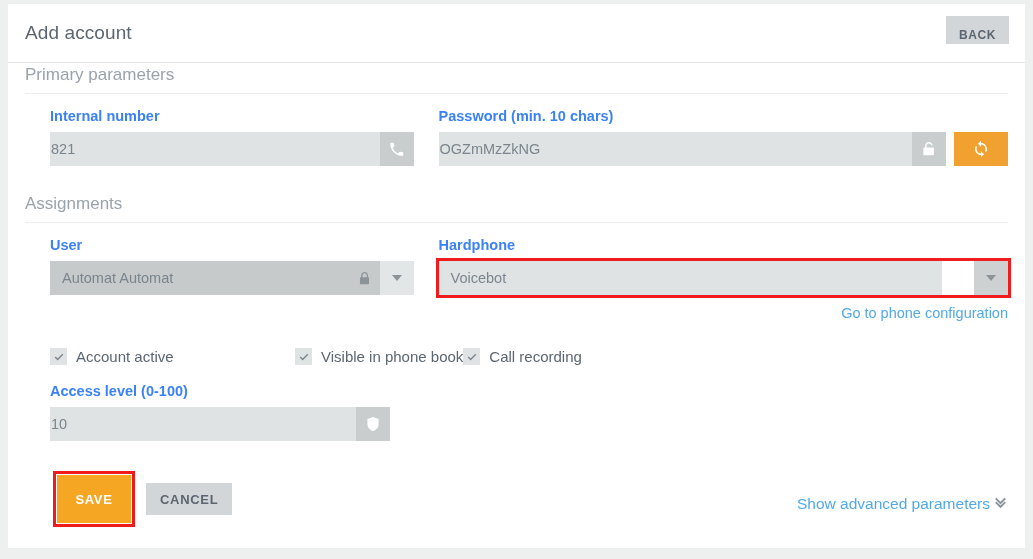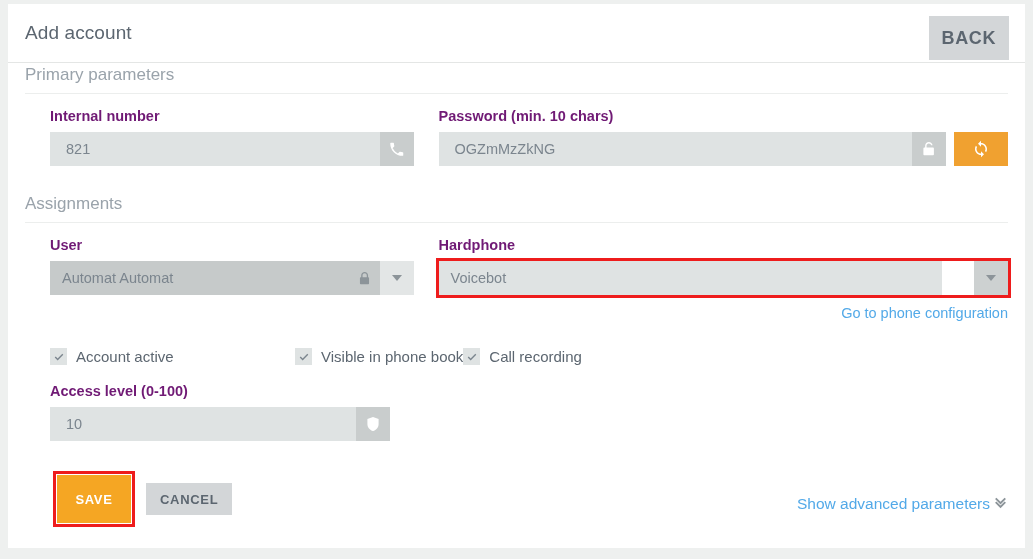--- a/index.html
+++ b/index.html
@@ -37,26 +37,26 @@
     font-size: 19px;
     font-weight: 400;
     color: #5c6670;
     letter-spacing: .1px;
   }
   .back-button {
     position: absolute;
     right: 16px;
     top: 12px;
     min-width: 62px;
-    height: 44px;
+    height: 28px;
     background: #d3d6d8;
     color: #5c6670;
     border: none;
     font-family: inherit;
-    font-size: 18px;
+    font-size: 12px;
     font-weight: 700;
     letter-spacing: .6px;
     cursor: pointer;
     padding: 12px 13px;
   }
 
   
   .form-body {
     position: relative;
     padding: 0 17px;
@@ -77,40 +77,40 @@
     position: relative;
     display: flex;
     margin-top: 14px;
   }
   .col-left  { width: 369px; margin-left: 25px; }
   .col-right { width: 578px; margin-left: 25px; }
 
   .field-label {
     font-size: 14.5px;
     font-weight: 700;
-    color: #701a75;
+    color: #3b82f6;
     margin-bottom: 8px;
     display: block;
   }
 
   
   .input-wrap {
     display: flex;
     height: 34px;
     width: 100%;
   }
   .text-input {
     flex: 1;
     background: #dfe3e3;
     border: none;
     outline: none;
     font-family: inherit;
     font-size: 14.5px;
     color: #7b858e;
-    padding: 0 16px;
+    padding: 0 1px;
     min-width: 0;
   }
   .input-addon {
     width: 34px;
     background: #c9cdcd;
     display: flex;
     align-items: center;
     justify-content: center;
     flex: 0 0 34px;
   }

